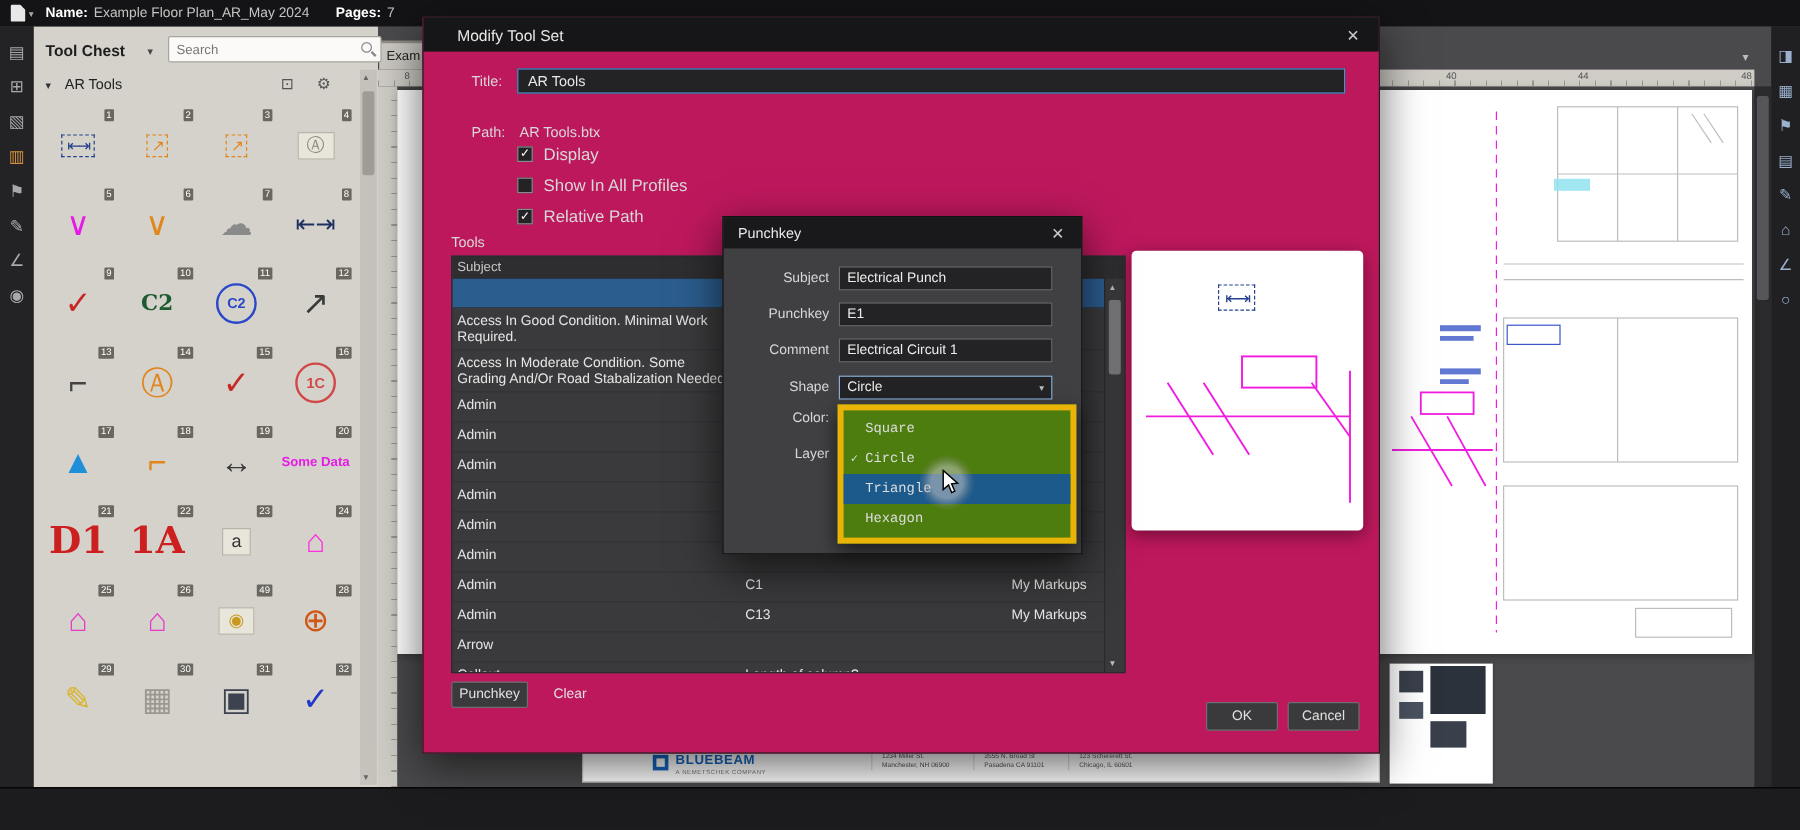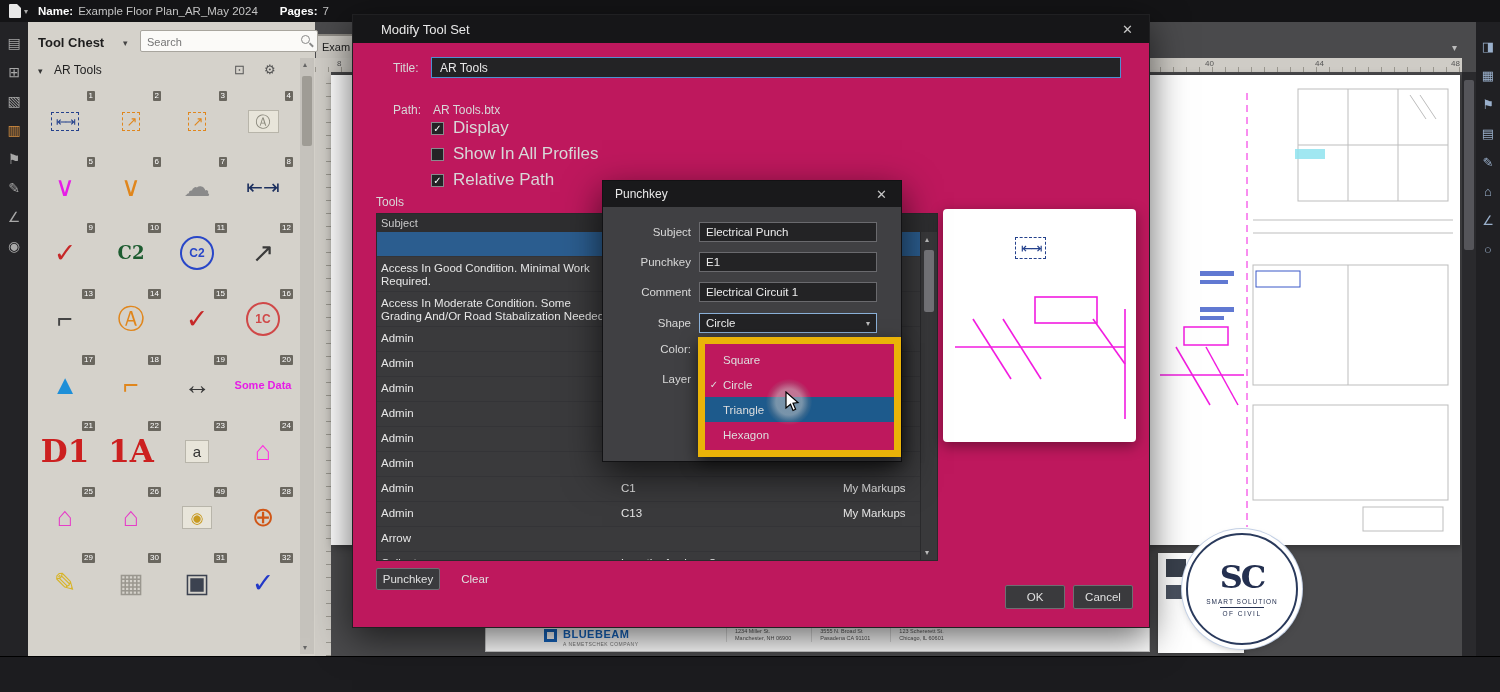--- a/index.html
+++ b/index.html
@@ -67,21 +67,21 @@
   .rs-ic{font-size:13px;color:#9ab0cc;line-height:1;}
   
   #modify{position:absolute;left:352px;top:14px;width:798px;height:614px;background:#be185d;z-index:10;border:1px solid #202022;box-sizing:border-box;box-shadow:0 10px 35px rgba(0,0,0,.6);}
   .m-titlebar{height:28px;background:#161618;display:flex;align-items:center;padding:0 10px 0 28px;color:#e8e8e8;font-size:13px;}
   .close-x{margin-left:auto;color:#c8c8c8;font-size:13px;padding:2px 6px;cursor:default;}
   .flabel{position:absolute;font-size:12px;color:#d8d8d8;}
   .finput{position:absolute;background:#232325;border:1px solid #6a6a6e;color:#e8e8e8;font-size:12px;font-family:"Liberation Sans",sans-serif;padding:0 8px;box-sizing:border-box;outline:0;}
   #m-title-input{left:78px;top:42px;width:690px;height:21px;border-color:#4f8fd0;}
   .cbrow{display:flex;align-items:center;height:26px;gap:9px;}
   .cbox{width:13px;height:13px;background:#232325;border:1px solid #8a8a8e;color:#fff;font-size:10px;line-height:12px;text-align:center;box-sizing:border-box;}
-  .cblabel{font-size:17px;color:#d8d8d8;}
+  .cblabel{font-size:14px;color:#d8d8d8;}
   
   #m-table{position:absolute;left:23px;top:198px;width:562px;height:348px;background:#3a3a3c;border:1px solid #2a2a2c;box-sizing:border-box;overflow:hidden;}
   .thead{height:18px;background:#2e2e30;color:#c8c8c8;font-size:11px;line-height:18px;padding-left:4px;border-bottom:1px solid #232325;}
   .tbody{position:absolute;left:0;top:18px;width:544px;bottom:0;overflow:hidden;}
   .trow{display:flex;min-height:24px;border-bottom:1px solid #343437;align-items:flex-start;}
   .trow.sel{background:#2b5d8f;height:22px;}
   .tc-col{font-size:11.5px;color:#e6e6e6;line-height:13px;padding:5px 6px 3px 4px;box-sizing:border-box;}
   .c-subj{width:240px;}
   .c-com{width:222px;}
   .c-src{width:82px;}
@@ -98,21 +98,21 @@
   #preview{position:absolute;left:943px;top:209px;width:193px;height:233px;background:#fff;border-radius:4px;z-index:12;box-shadow:0 4px 14px rgba(0,0,0,.4);}
   .pv-ic{position:absolute;left:72px;top:28px;border:1.5px dashed #24418c;color:#24418c;font-size:14px;padding:2px 5px;letter-spacing:-2px;}
   
   #punchkey{position:absolute;left:602px;top:180px;width:300px;height:282px;background:#404043;z-index:20;border:1px solid #121214;box-sizing:border-box;box-shadow:0 12px 35px rgba(0,0,0,.65);}
   .p-titlebar{height:26px;background:#19191b;display:flex;align-items:center;padding:0 8px 0 12px;color:#e8e8e8;font-size:12px;}
   .prow{position:absolute;left:0;display:flex;align-items:center;width:100%;}
   .plabel{width:88px;text-align:right;margin-right:8px;font-size:11.5px;color:#d8d8d8;}
   .pinput{width:178px;height:20px;background:#232325;border:1px solid #6a6a6e;color:#ececec;font-size:11.5px;font-family:"Liberation Sans",sans-serif;padding:0 6px;box-sizing:border-box;outline:0;}
   .pselect{width:178px;height:20px;background:#232325;border:1px solid #8ab0d8;color:#ececec;font-size:11.5px;display:flex;align-items:center;padding:0 6px;box-sizing:border-box;justify-content:space-between;}
   .sel-caret{font-size:8px;color:#bbb;}
-  #shape-dd{position:absolute;left:95px;top:156px;width:189px;background:#be185d;border:7px solid #eab308;box-shadow:0 6px 16px rgba(0,0,0,.6);z-index:5;padding:3px 0;}
+  #shape-dd{position:absolute;left:95px;top:156px;width:189px;background:#4d7c0f;border:5px solid #eab308;box-shadow:0 6px 16px rgba(0,0,0,.6);z-index:5;padding:3px 0;font-family:Liberation Mono, monospace;}
   .ddi{height:25px;display:flex;align-items:center;color:#dedede;font-size:11.5px;}
   .ddi.hl{background:#1d5a8c;}
   .ddc{width:18px;text-align:center;font-size:10px;}
   #btn-add{left:125px;top:250px;width:72px;height:22px;}
   #btn-done{left:211px;top:250px;width:72px;height:22px;}
   
   #cursor-halo{position:absolute;left:766px;top:379px;width:46px;height:46px;border-radius:50%;background:radial-gradient(circle,rgba(195,195,195,.55) 0 40%,rgba(150,150,150,.22) 60%,transparent 72%);z-index:30;}
   #cursor{position:absolute;left:784px;top:391px;z-index:31;}
   
   #logo{position:absolute;left:1186px;top:533px;width:112px;height:112px;border-radius:50%;background:#fff;border:2px solid #2a3a5c;box-shadow:0 0 0 4px #fff,0 0 0 5px #c2cfe4,0 3px 10px rgba(0,0,0,.4);z-index:40;display:flex;flex-direction:column;align-items:center;justify-content:center;box-sizing:border-box;}
@@ -548,26 +548,20 @@
           <span>Hexagon</span>
         </div>
       </div>
   </div>
 
   <div id="cursor-halo"></div>
   <svg id="cursor" width="18" height="22">
     <path d="M2,1 L2,17 L6.5,13.2 L9,19.5 L11.6,18.2 L9,12.2 L14,11.6 Z" fill="#fff" stroke="#000" stroke-width="1.2"></path>
   </svg>
 
-  <div id="logo">
-    <span class="logo-mono">SC</span>
-    <span class="logo-l1">SMART SOLUTION</span>
-    <span class="logo-div"></span>
-    <span class="logo-l2">OF CIVIL</span>
-  </div>
 
   <div id="bottombar">
     
     
     
     
     
     
 
     

